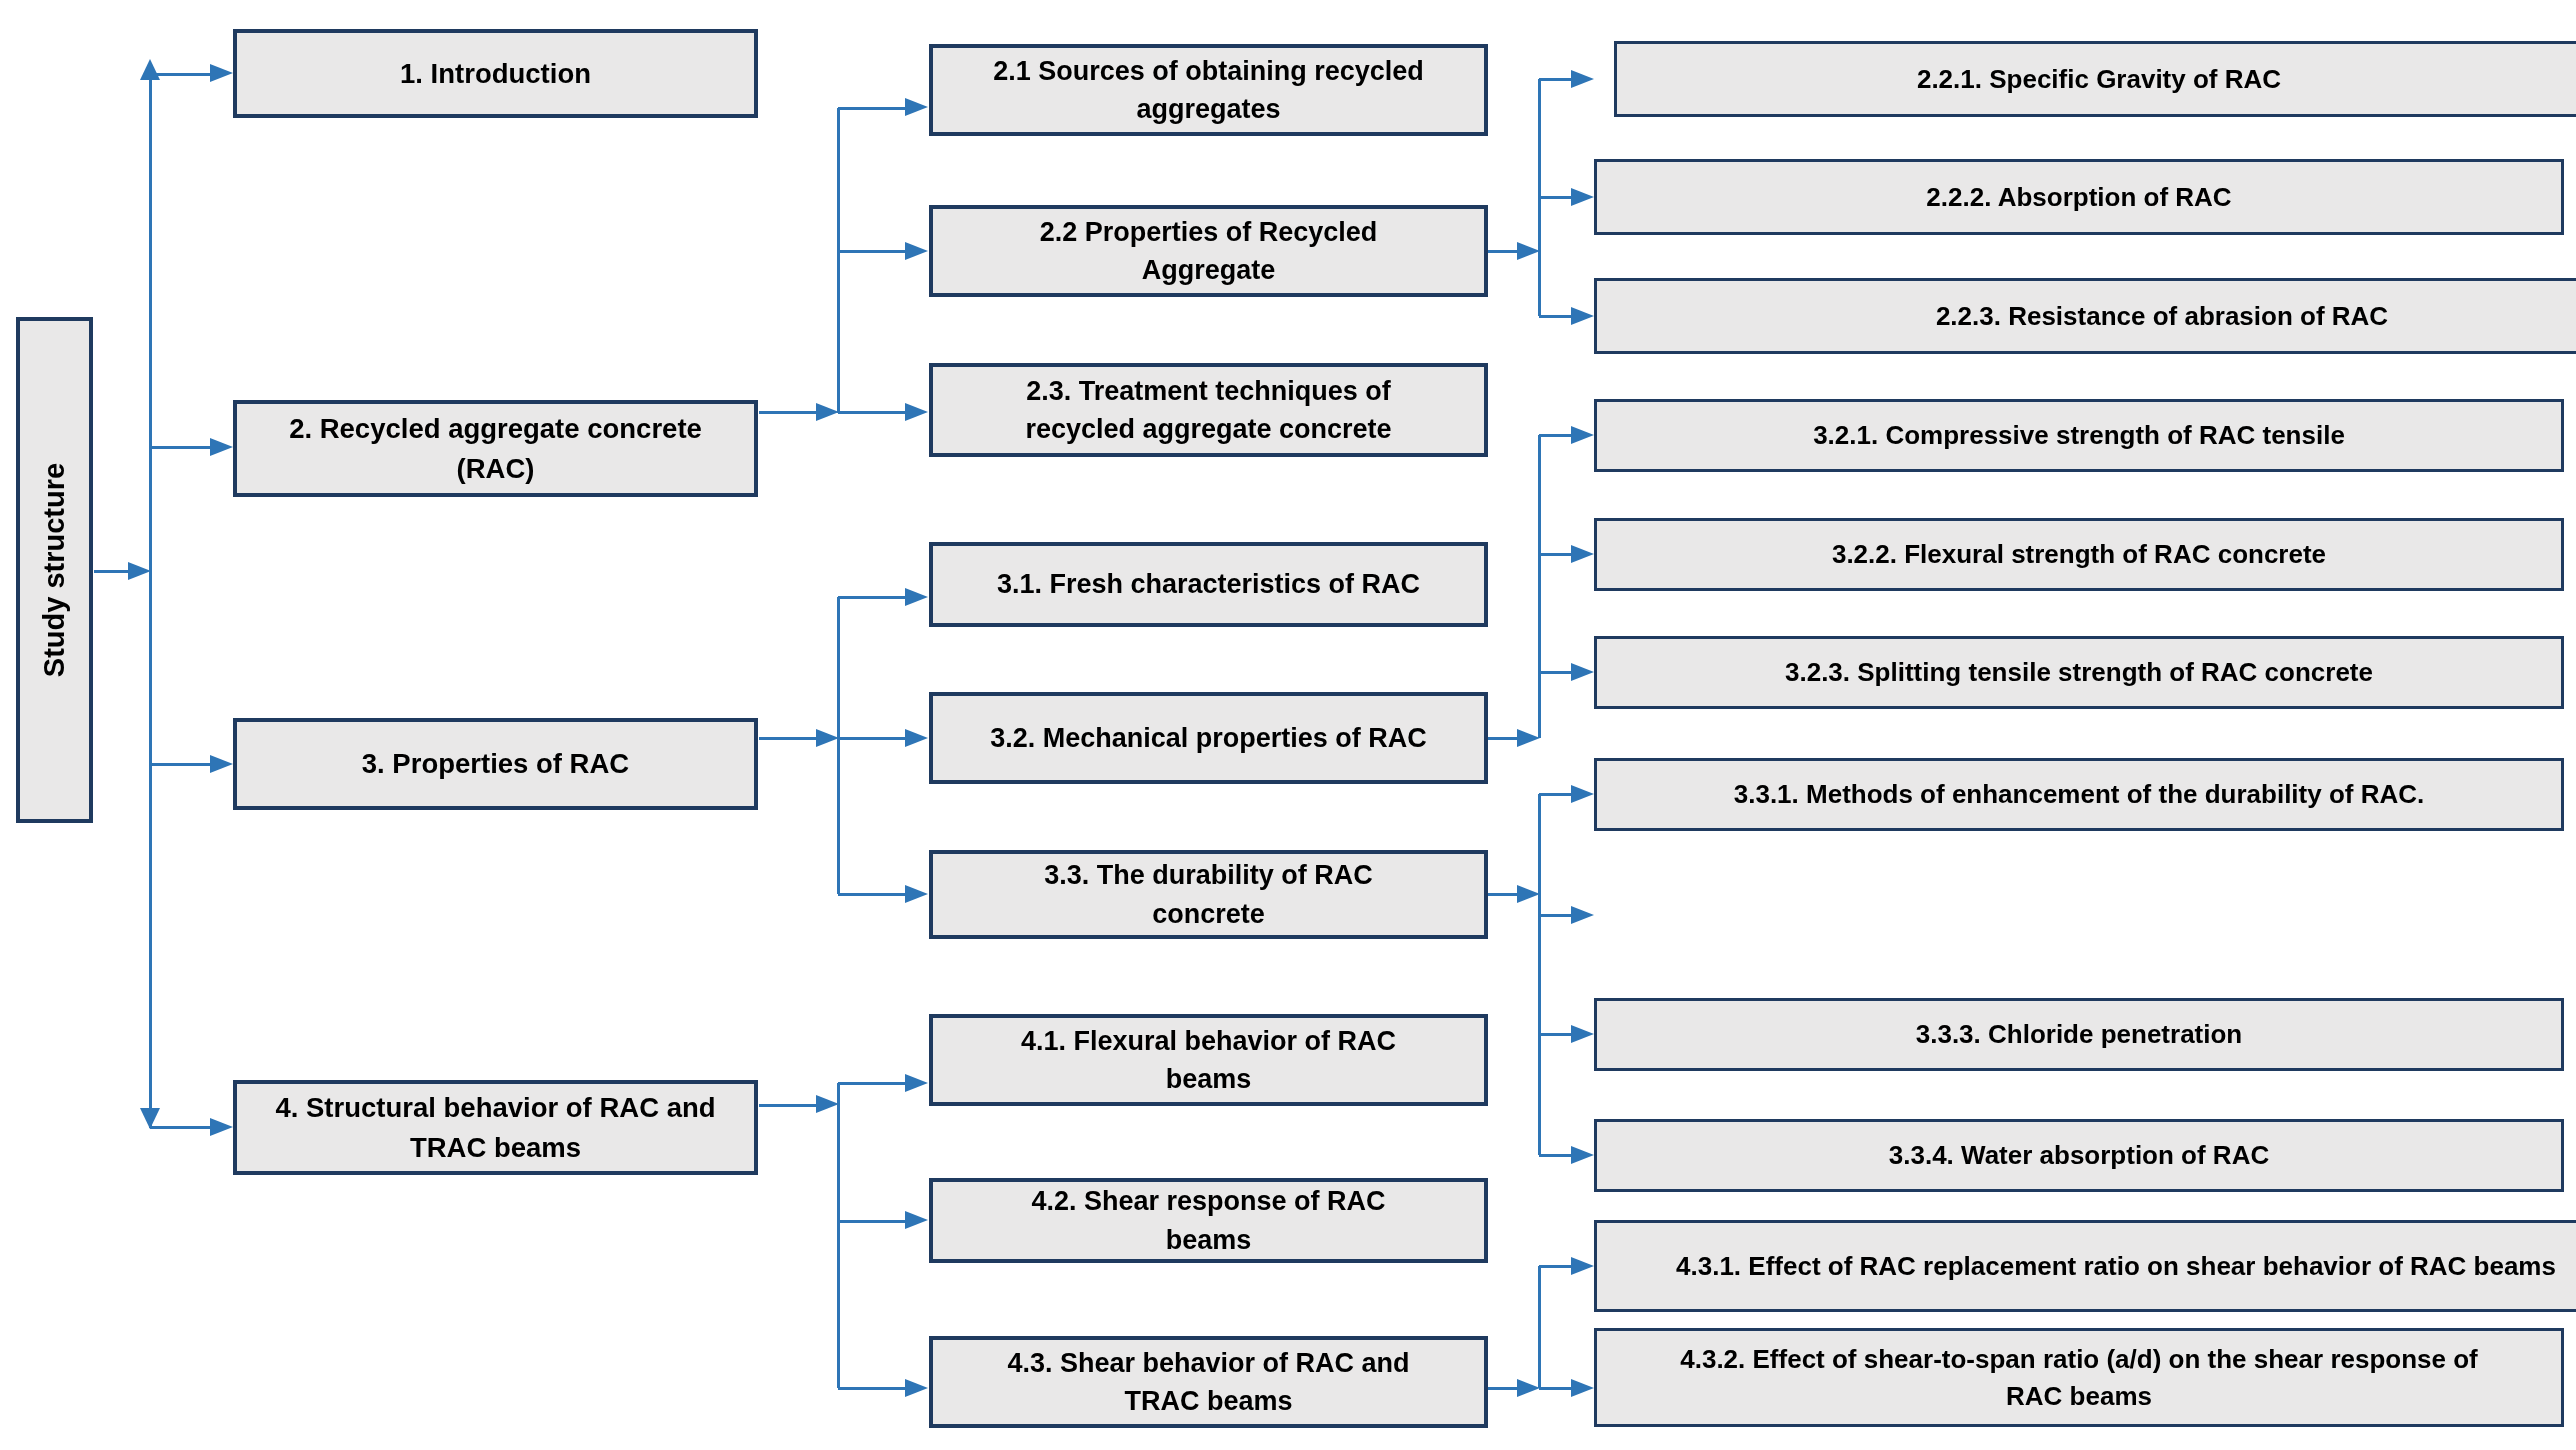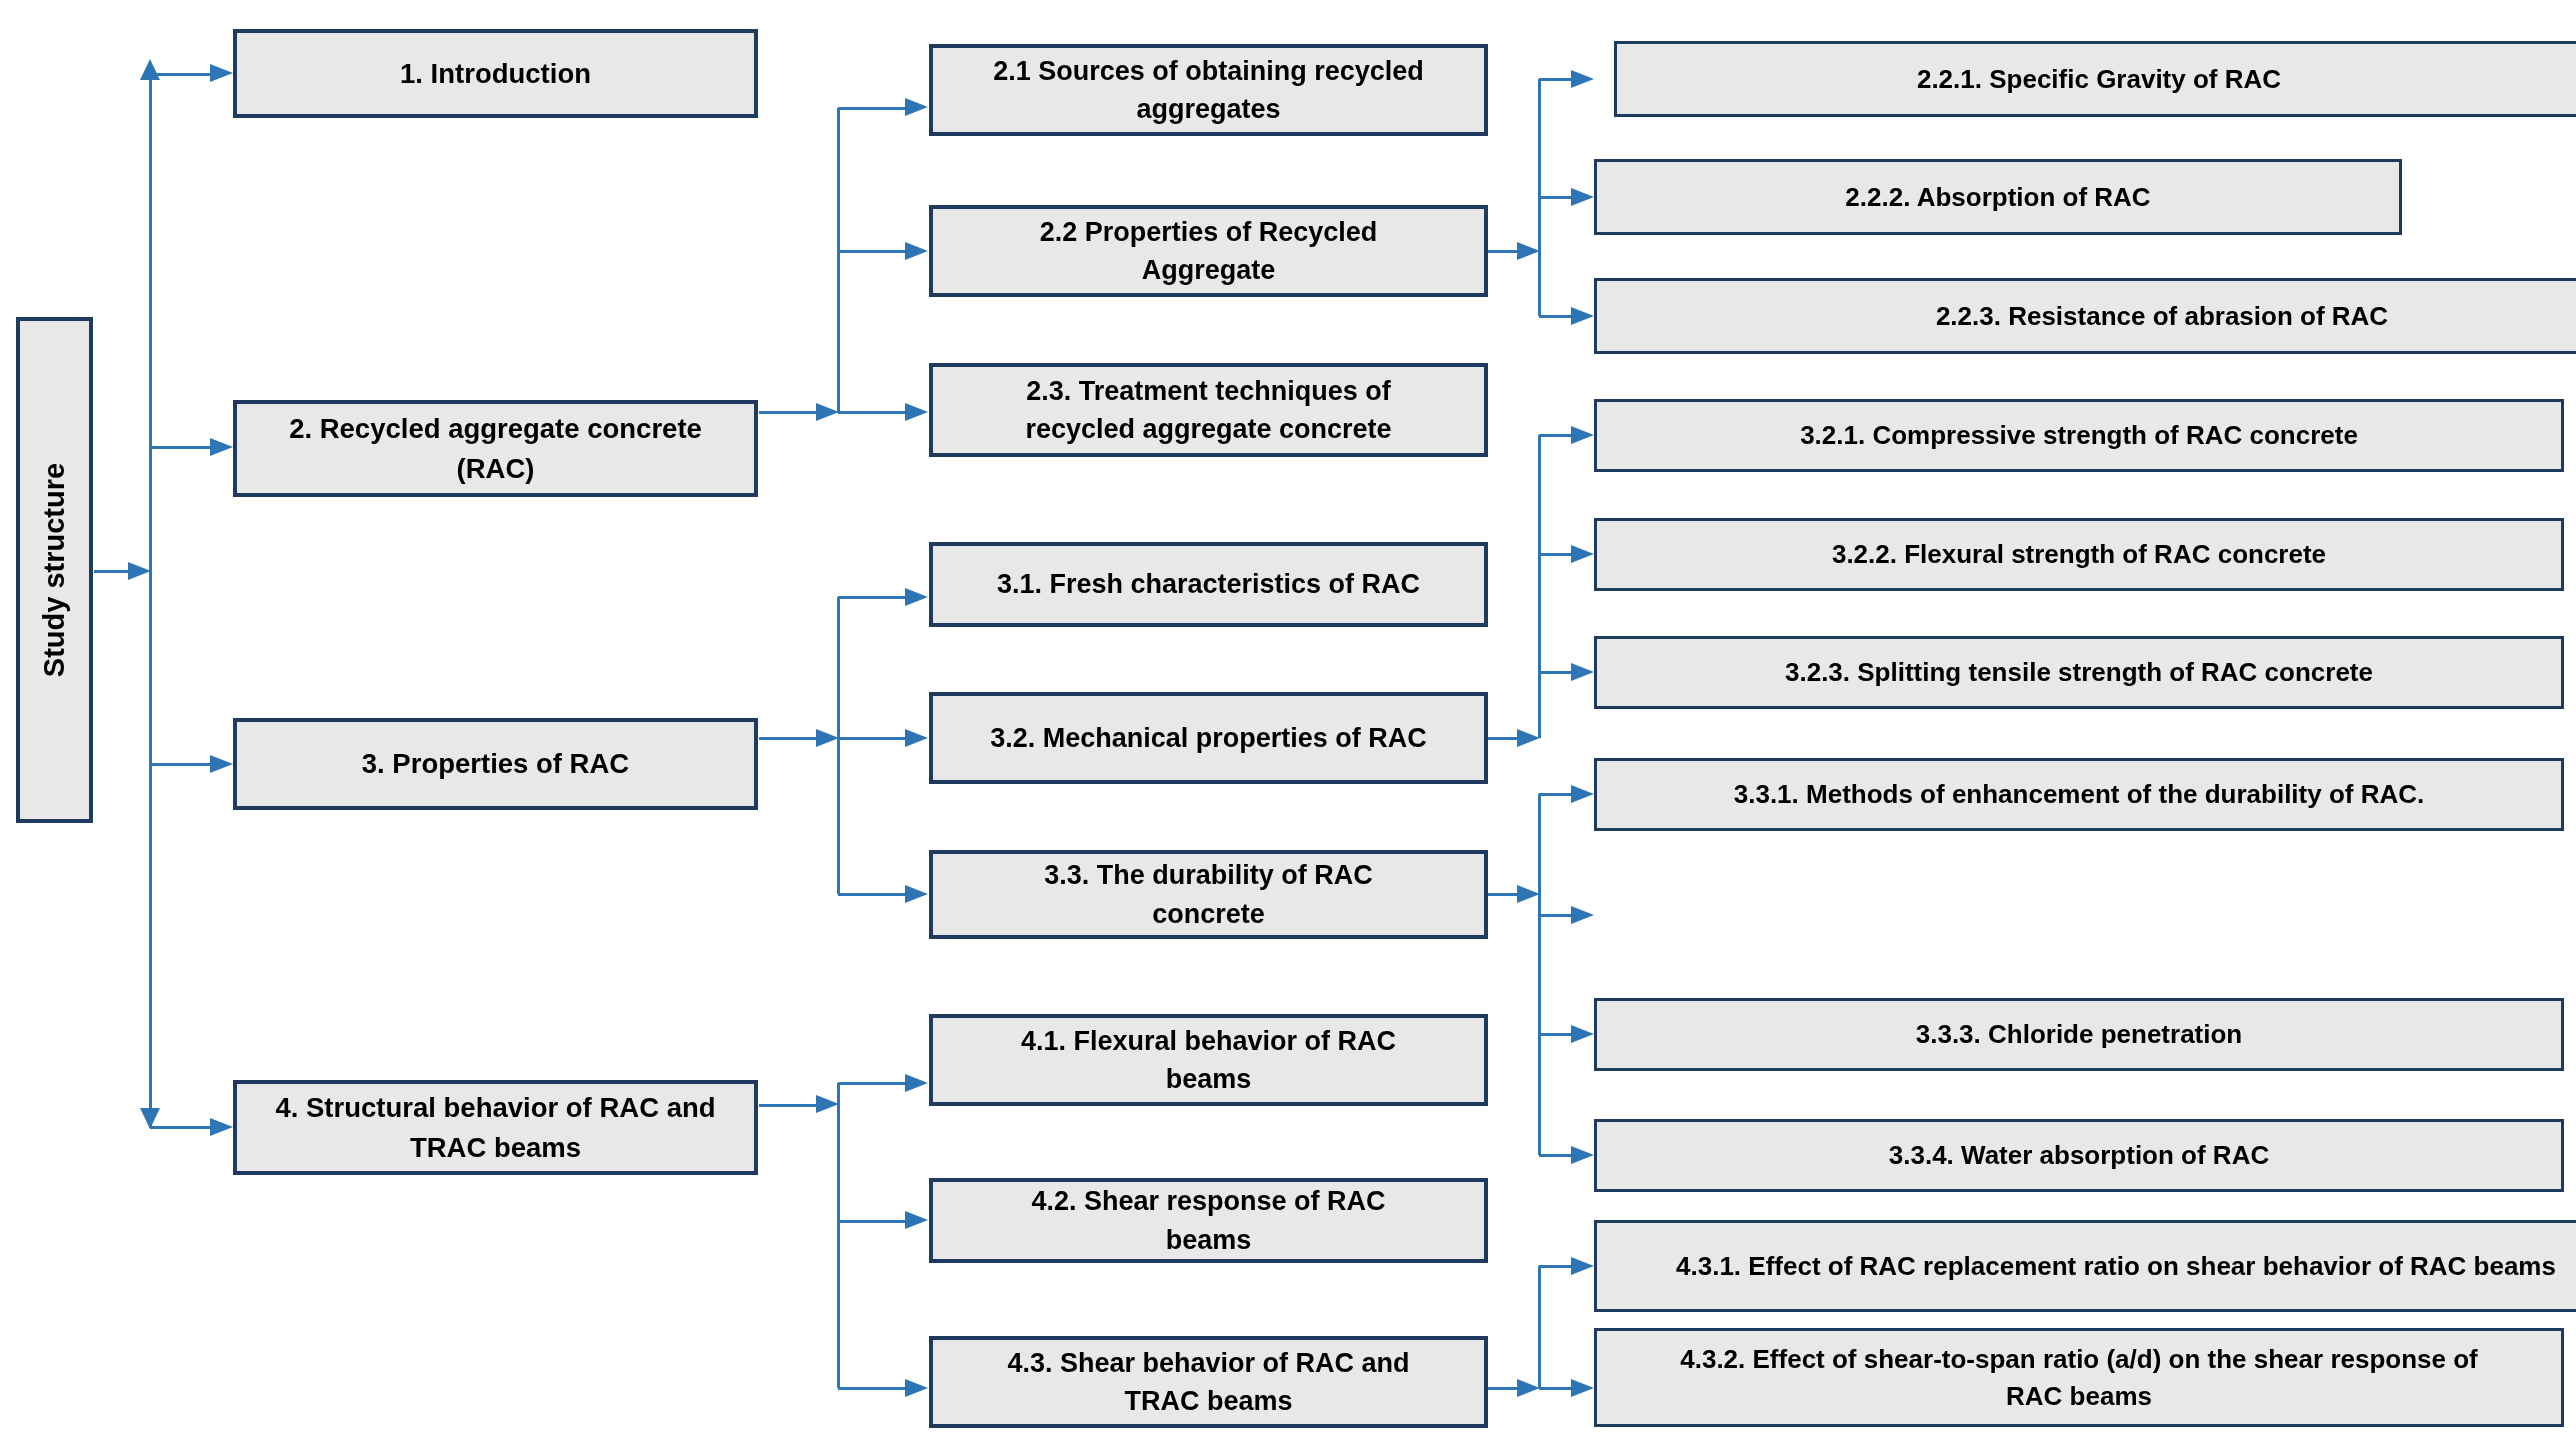--- a/index.html
+++ b/index.html
@@ -90,28 +90,28 @@
   <div class="node c3" style="left:929px;top:1178px;width:559px;height:85px;">
     <span class="lbl" style="max-width:410px;">4.2. Shear response of RAC beams</span>
   </div>
   <div class="node c3" style="left:929px;top:1336px;width:559px;height:92px;">
     <span class="lbl" style="max-width:474px;">4.3. Shear behavior of RAC and TRAC beams</span>
   </div>
 
   <div class="node c4" style="left:1594px;top:41px;width:970px;height:76px;margin-left:20px;">
     <span class="lbl">2.2.1. Specific Gravity of RAC</span>
   </div>
-  <div class="node c4" style="left:1594px;top:159px;width:808px;height:76px;">
+  <div class="node c4" style="left:1594px;top:159px;width:970px;height:76px;">
     <span class="lbl">2.2.2. Absorption of RAC</span>
   </div>
   <div class="node c4" style="left:1594px;top:278px;width:1136px;height:76px;align-items:center;">
     <span class="lbl">2.2.3. Resistance of abrasion of RAC</span>
   </div>
   <div class="node c4" style="left:1594px;top:399px;width:970px;height:73px;">
-    <span class="lbl">3.2.1. Compressive strength of RAC concrete</span>
+    <span class="lbl">3.2.1. Compressive strength of RAC tensile</span>
   </div>
   <div class="node c4" style="left:1594px;top:518px;width:970px;height:73px;">
     <span class="lbl">3.2.2. Flexural strength of RAC concrete</span>
   </div>
   <div class="node c4" style="left:1594px;top:636px;width:970px;height:73px;">
     <span class="lbl">3.2.3. Splitting tensile strength of RAC concrete</span>
   </div>
   <div class="node c4" style="left:1594px;top:758px;width:970px;height:73px;">
     <span class="lbl">3.3.1. Methods of enhancement of the durability of RAC.</span>
   </div>

